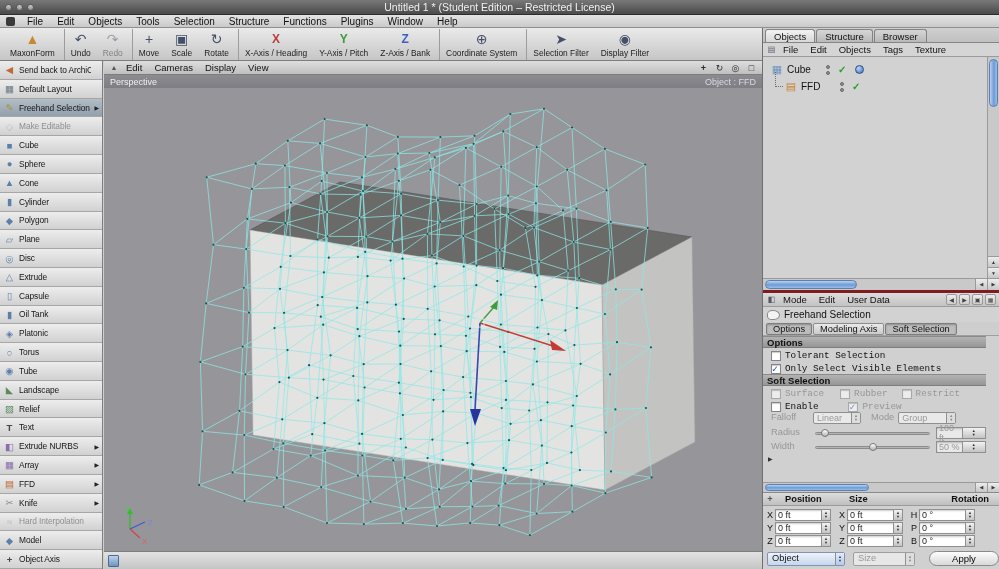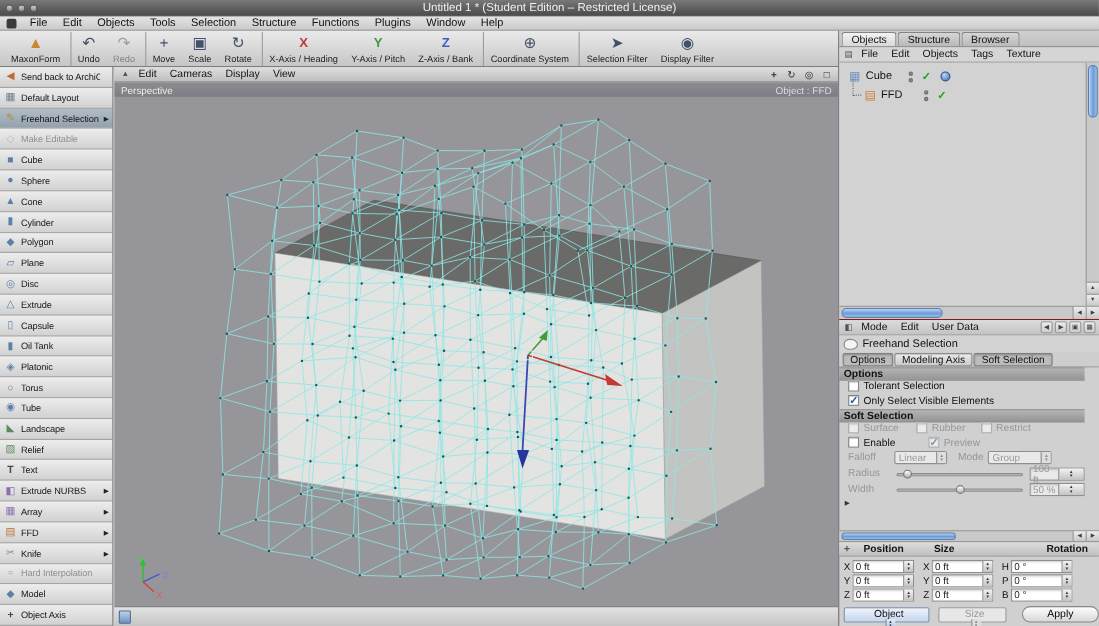--- a/index.html
+++ b/index.html
@@ -63,21 +63,21 @@
   .vp-strip{position:absolute;left:0;top:0;width:100%;height:13px;background:linear-gradient(#8b8b90,#7e7e84);display:flex;justify-content:space-between;align-items:center;padding:0 6px;font-size:9px;color:#efefef;}
   .vp-strip .obj-lab{color:#d9d9e2;}
   #scene{position:absolute;left:0;top:13px;width:658px;height:463px;}
   .statusbar{position:absolute;left:104px;top:551px;width:658px;height:18px;background:linear-gradient(#e2e2e2,#c5c5c5);border-top:1px solid #7d7d7d;display:flex;align-items:center;padding-left:4px;}
   .status-icon{width:11px;height:12px;background:linear-gradient(#bcd2ec,#6f94c2);border:1px solid #4a6a94;border-radius:1px;}
 
   
   .right-panel{position:absolute;left:762px;top:28px;width:237px;height:541px;background:#d0d0d0;border-left:1px solid #6f6f6f;}
   .rp-section{position:absolute;left:0;width:100%;}
   #objects-mgr{top:0;height:262px;display:flex;flex-direction:column;}
-  #attr-mgr{top:262px;height:202px;border-top:1px solid #7f1d1d;display:flex;flex-direction:column;}
+  #attr-mgr{top:262px;height:202px;border-top:3px solid #7f1d1d;display:flex;flex-direction:column;}
   #coord-mgr{top:464px;height:77px;border-top:1px solid #8a8a8a;}
 
   
   .om-tabs{height:15px;display:flex;align-items:flex-end;gap:1px;padding:1px 0 0 2px;background:linear-gradient(#d0d0d0,#c0c0c0);border-bottom:1px solid #858585;}
   .panel-tab{height:13px;line-height:13px;padding:0 8px;font-size:9.5px;background:linear-gradient(#d6d6d6,#b9b9b9);border:1px solid #838383;border-bottom:none;border-radius:3px 3px 0 0;white-space:nowrap;}
   .panel-tab.active{background:linear-gradient(#f3f3f3,#d7d7d7);}
   .om-menus{height:14px;display:flex;align-items:center;background:#d5d5d5;border-bottom:1px solid #9b9b9b;font-size:9.5px;padding-left:3px;}
   .om-micon{width:11px;text-align:center;font-size:8px;color:#556;}
   .om-micon::before{content:"▤";}
   .om-menu{padding:0 6px;white-space:nowrap;}
@@ -121,21 +121,21 @@
   .am-navbtn.lock::before{content:"▣";}
   .am-navbtn.pane::before{content:"▦";}
   .am-objrow{height:15px;display:flex;align-items:center;gap:4px;padding-left:4px;font-size:10px;background:#d2d2d2;}
   .freehand-ic{width:13px;height:10px;background:#f4f4f4;border:1px solid #888;border-radius:45% 55% 50% 40%;}
   .am-tabs{height:14px;display:flex;align-items:center;gap:1px;padding-left:3px;background:#cecece;border-bottom:1px solid #a0a0a0;}
   .am-tab{height:12px;line-height:11px;padding:0 6px;font-size:9.3px;border:1px solid transparent;white-space:nowrap;}
   .am-tab.raised{background:linear-gradient(#e9e9e9,#cbcbcb);border-color:#8d8d8d;border-radius:2px;}
   .am-tab.active{background:#bdbdbd;border-color:#7e7e7e;border-radius:2px;box-shadow:inset 0 1px 2px rgba(0,0,0,.25);}
   .am-body{flex:1;position:relative;padding-right:13px;}
   .sec-bar{height:12px;line-height:12px;background:linear-gradient(#b3b3b3,#969696);border-top:1px solid #8a8a8a;border-bottom:1px solid #7e7e7e;font-weight:bold;font-size:9.5px;padding-left:4px;}
-  .cb-row{display:flex;align-items:flex-start;gap:4px;padding-left:8px;height:13px;font-size:9.3px;}
+  .cb-row{display:flex;align-items:flex-end;gap:4px;padding-left:8px;height:13px;font-size:9.3px;font-family:Liberation Mono, monospace;}
   .cb{width:10px;height:10px;flex:none;background:#fff;border:1px solid #848484;box-shadow:inset 0 1px 1px rgba(0,0,0,.2);position:relative;}
   .cb.checked::after{content:"✓";position:absolute;left:0;top:-2px;font-size:10px;font-weight:bold;color:#2458b8;}
   .cb.dis{background:#ececec;border-color:#a8a8a8;}
   .cb.dis.checked::after{color:#7d96bd;}
   .dim{color:#979797;}
   .ctl-row{display:flex;align-items:flex-start;height:14px;padding-left:8px;font-size:9.3px;gap:4px;}
   .lab40{width:38px;flex:none;}
   .dd{height:12px;display:flex;align-items:center;background:linear-gradient(#f6f6f6,#dadada);border:1px solid #8f8f8f;border-radius:2px;font-size:9px;padding-left:3px;position:relative;}
   .dd .dd-val{flex:1;white-space:nowrap;overflow:hidden;}
   .dd-ar{width:9px;height:100%;margin-left:2px;border-left:1px solid #8f8f8f;display:flex;flex-direction:column;align-items:center;justify-content:center;background:linear-gradient(#e4ecfa,#b9c8e8);color:#345;}
@@ -164,21 +164,21 @@
   .cm-hicon::before{content:"+";}
   .cm-h1{width:72px;padding-left:8px;}
   .cm-h2{width:70px;}
   .cm-h3{width:70px;text-align:right;}
   .coord-grid{padding:2px 0 0 2px;}
   .coord-row{display:flex;align-items:center;height:13px;}
   .coord-letter{width:10px;text-align:center;font-size:9px;}
   .cfield{display:flex;width:56px;height:12px;border:1px solid #8f8f8f;background:#fff;box-shadow:inset 0 1px 2px rgba(0,0,0,.2);margin-right:6px;}
   .cinput{flex:1;min-width:0;border:none;outline:none;background:transparent;font-family:"Liberation Sans",sans-serif;font-size:9px;padding:0 2px;color:#222;}
   .cm-bottom{display:flex;align-items:center;gap:8px;padding:4px 0 0 4px;}
-  .popup{width:78px;height:14px;display:flex;align-items:center;background:linear-gradient(#eef3fb,#c6d6ee);border:1px solid #7f93b5;border-radius:2px;font-size:9.3px;padding-left:4px;flex-direction:column;}
+  .popup{width:78px;height:14px;display:flex;align-items:flex-start;background:linear-gradient(#eef3fb,#c6d6ee);border:1px solid #7f93b5;border-radius:2px;font-size:9.3px;padding-left:4px;}
   .popup .dd-val{flex:1;}
   .popup.dis{background:#e7e7e7;border-color:#9e9e9e;color:#999;}
   .popup.dis .dd-ar{background:#ddd;color:#888;}
   .apply-btn{width:70px;height:15px;border:1px solid #8a8a8a;border-radius:8px;background:linear-gradient(#fdfdfd,#d8d8d8);font-family:"Liberation Sans",sans-serif;font-size:9.5px;margin-left:6px;}
 </style>
 </head>
 <body>
 
 <div class="titlebar">
   <div class="traffic">

